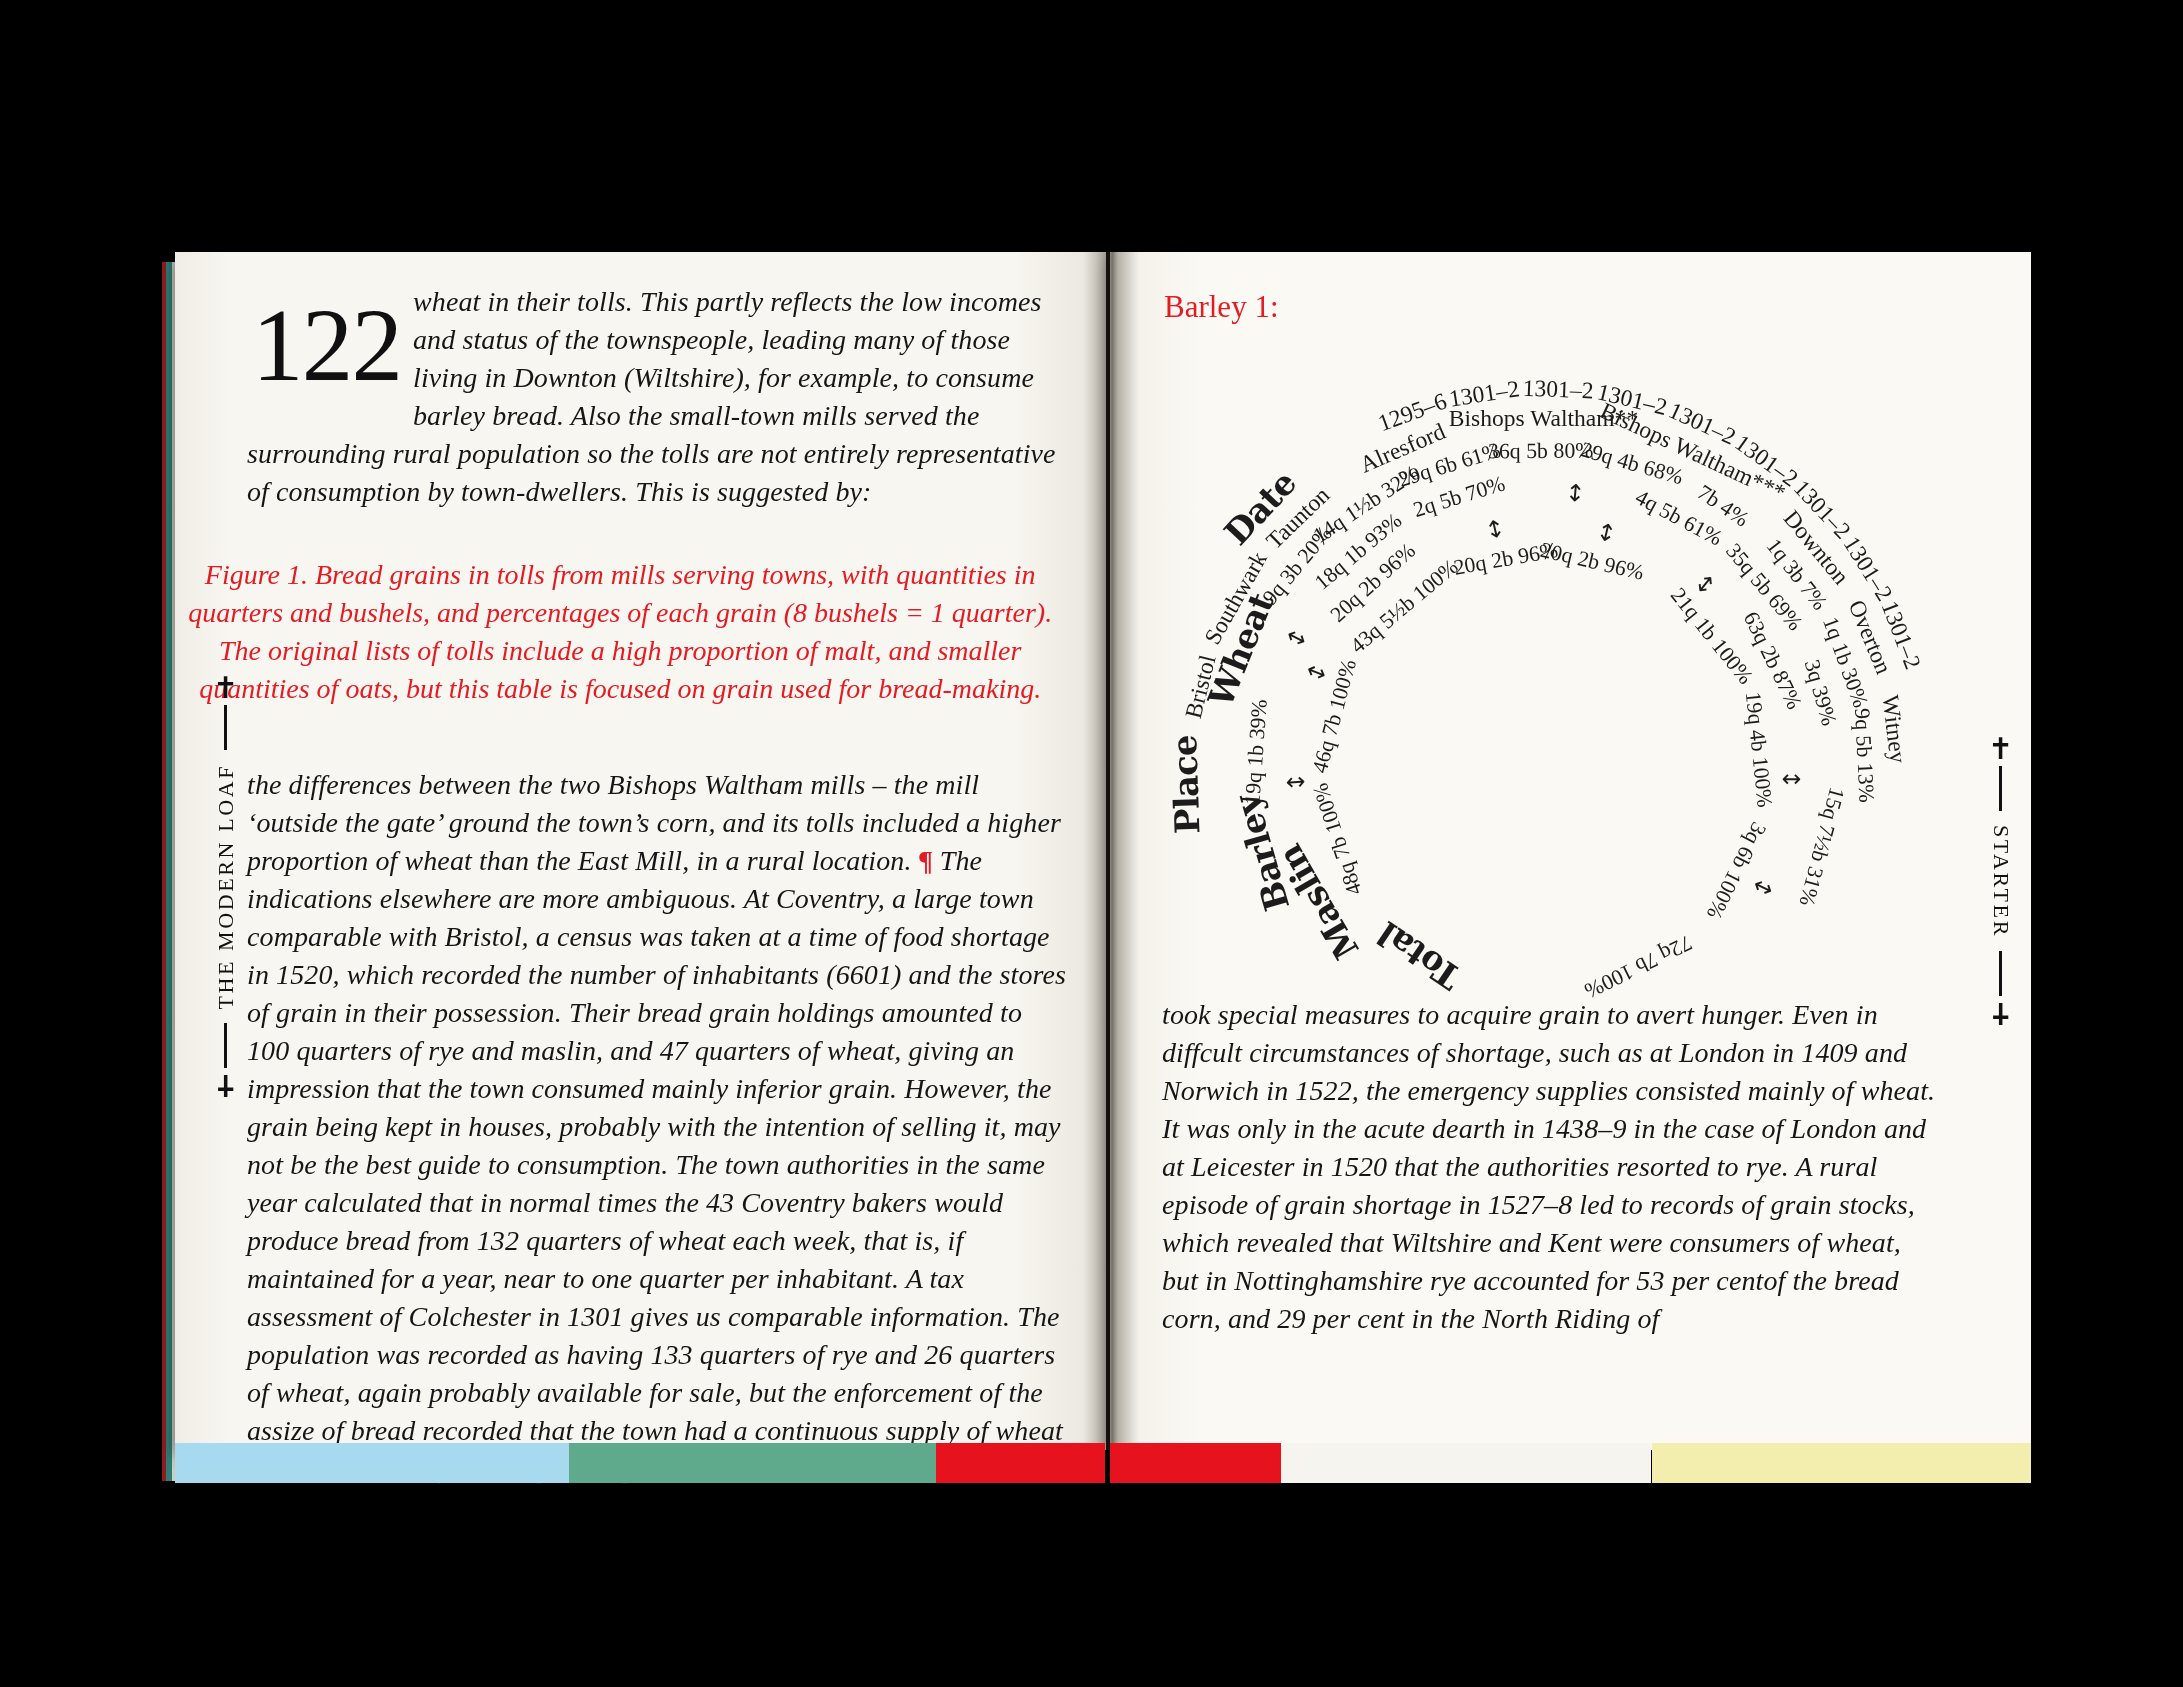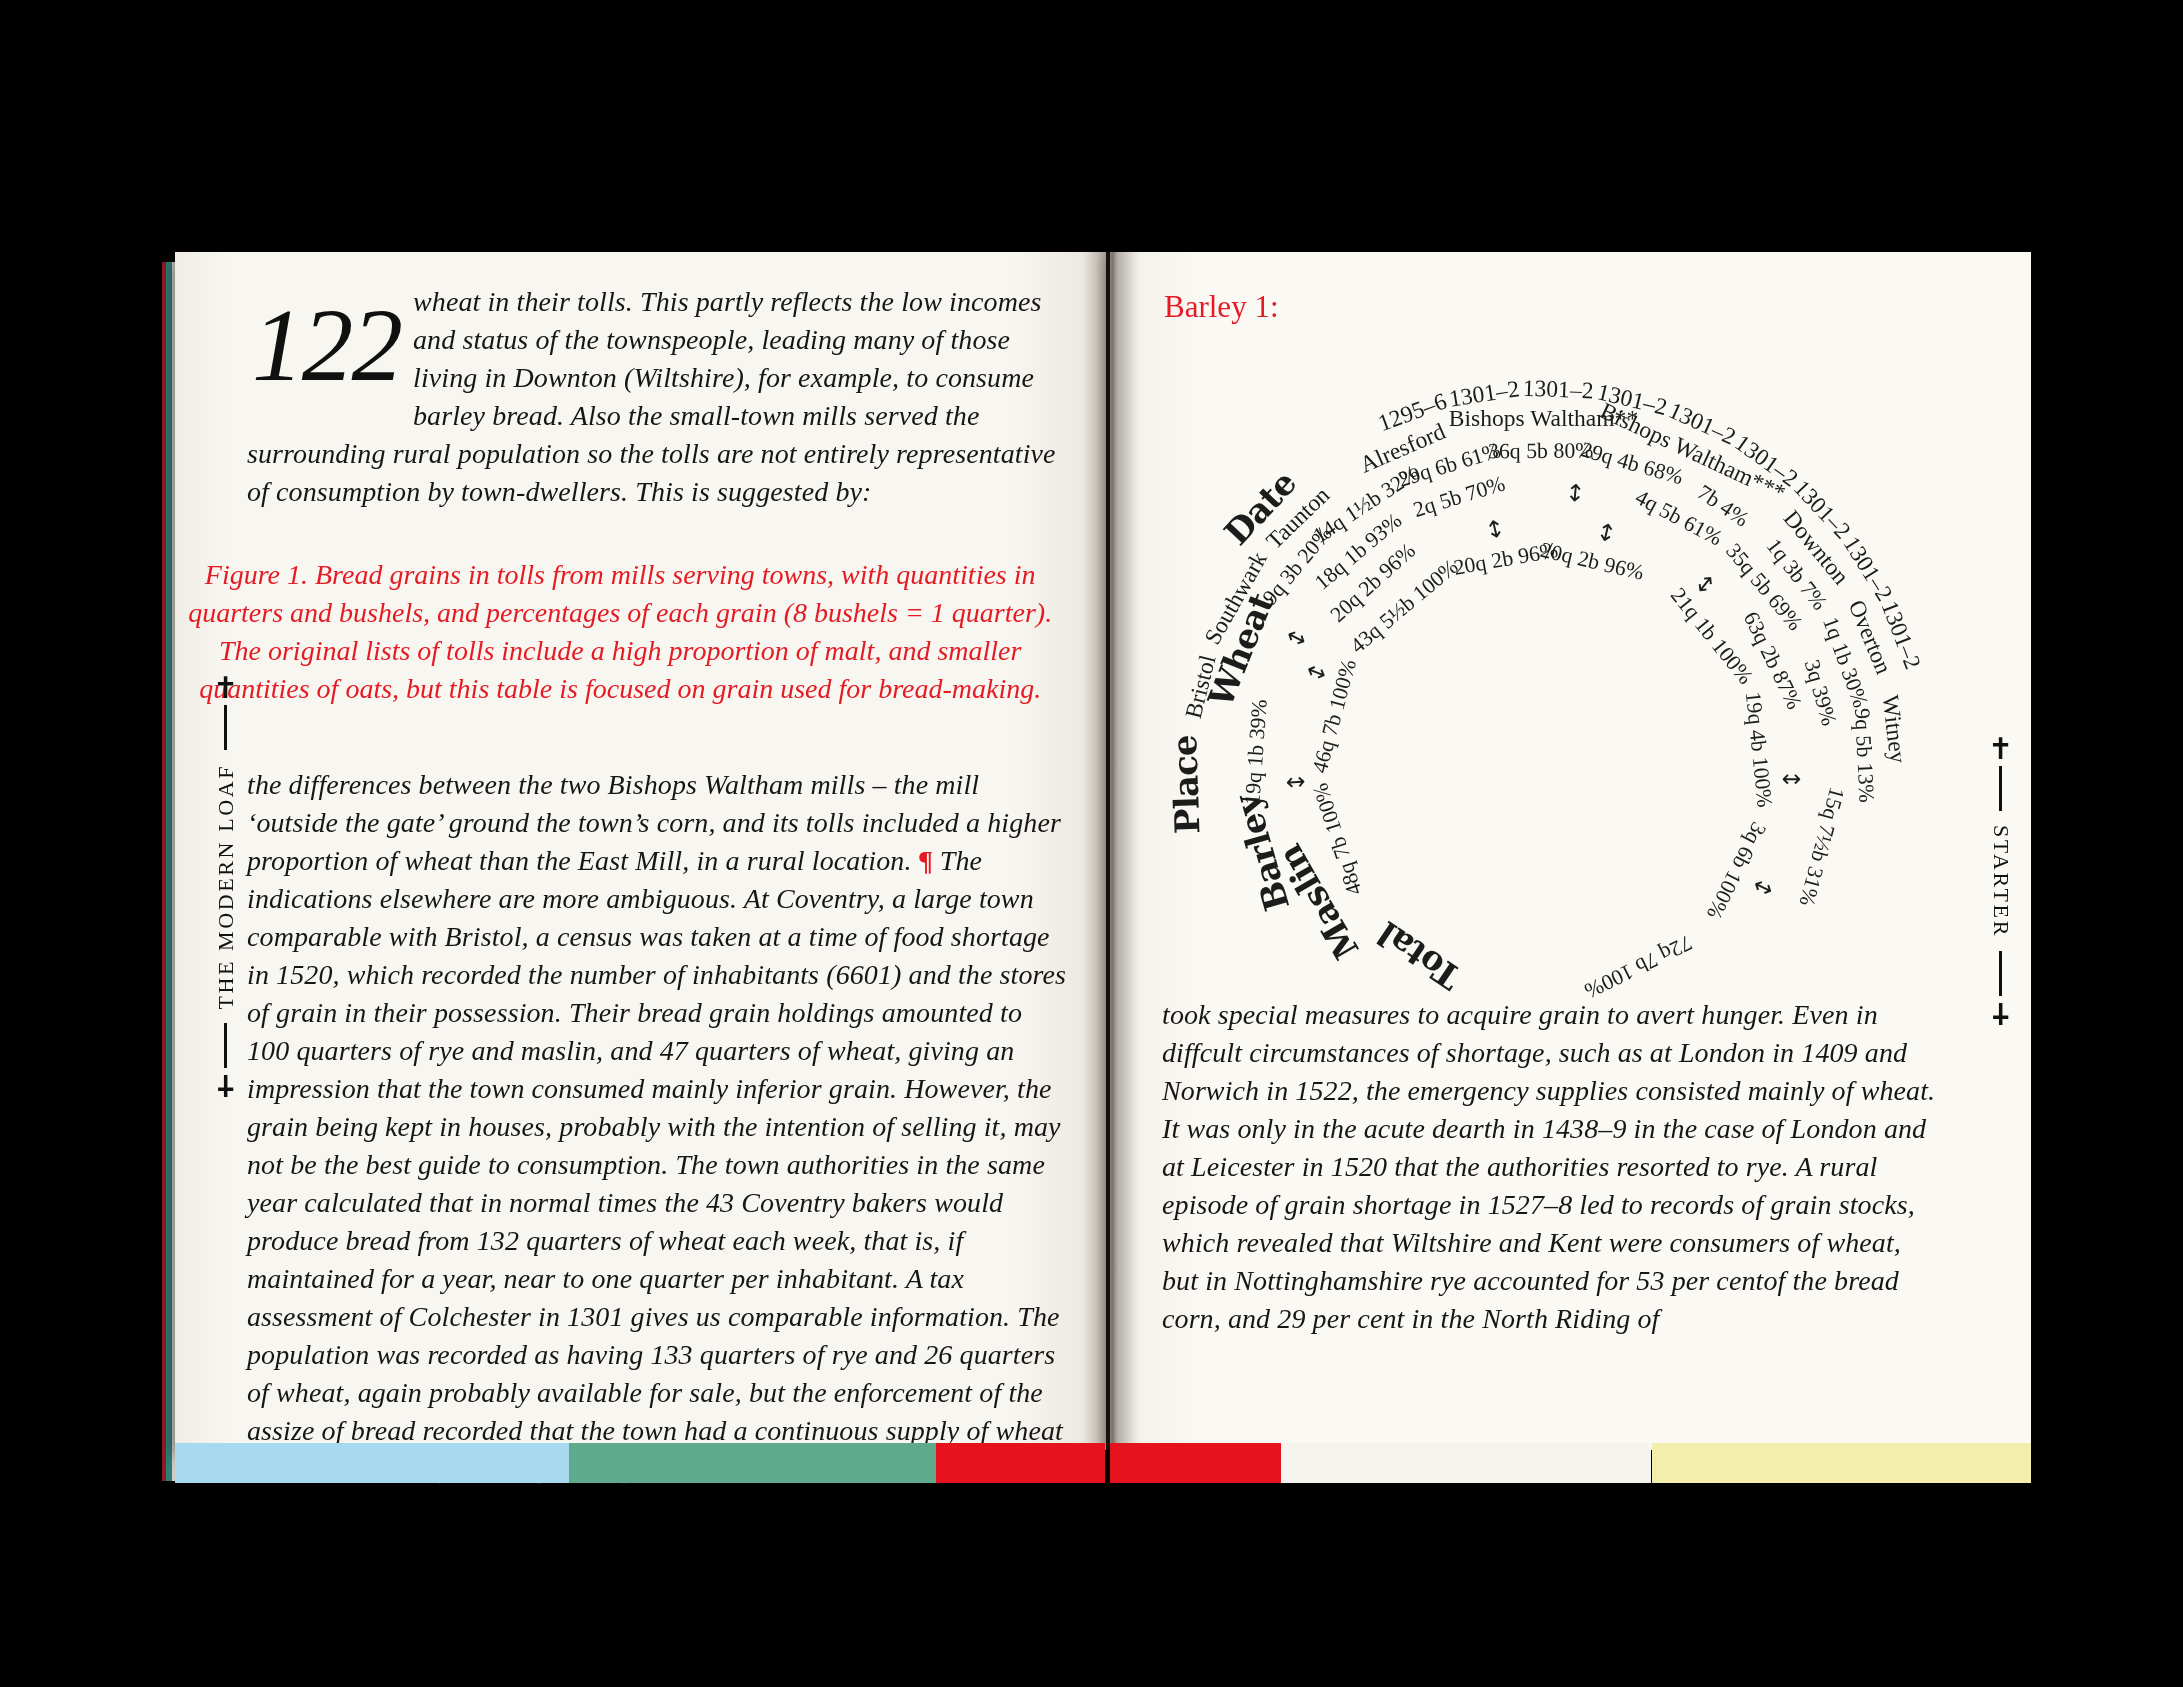--- a/index.html
+++ b/index.html
@@ -26,21 +26,21 @@
   }
   
   .edge-strip{position:absolute;top:1443px;height:40px;}
   .edge-left-spine{position:absolute;left:162px;top:262px;width:13px;height:1219px;}
   .edge-left-spine .l1{position:absolute;left:0;top:0;width:3.5px;height:100%;background:#8e1d22;}
   .edge-left-spine .l2{position:absolute;left:3.5px;top:0;width:6.1px;height:100%;background:#2f7d74;}
   .edge-left-spine .l3{position:absolute;left:9.6px;top:0;width:3.5px;height:100%;background:#cfccc2;}
 
   
   .pagenum{
-    position:absolute;font-style:italic;font-size:103px;line-height:1;
+    position:absolute;font-size:103px;line-height:1;
     color:#101010;font-family:"Liberation Serif",serif;letter-spacing:-1.7px;
   }
   .body-text{
     font-size:28px;line-height:38px;color:#161616;
     text-align:left;letter-spacing:0.1px;font-style:italic;
   }
   .para1{position:absolute;left:72px;top:31px;width:823px;}
   .floatnum{float:left;width:166px;height:131px;}
   .figcaption{
     position:absolute;left:8.7px;top:304px;width:873px;

